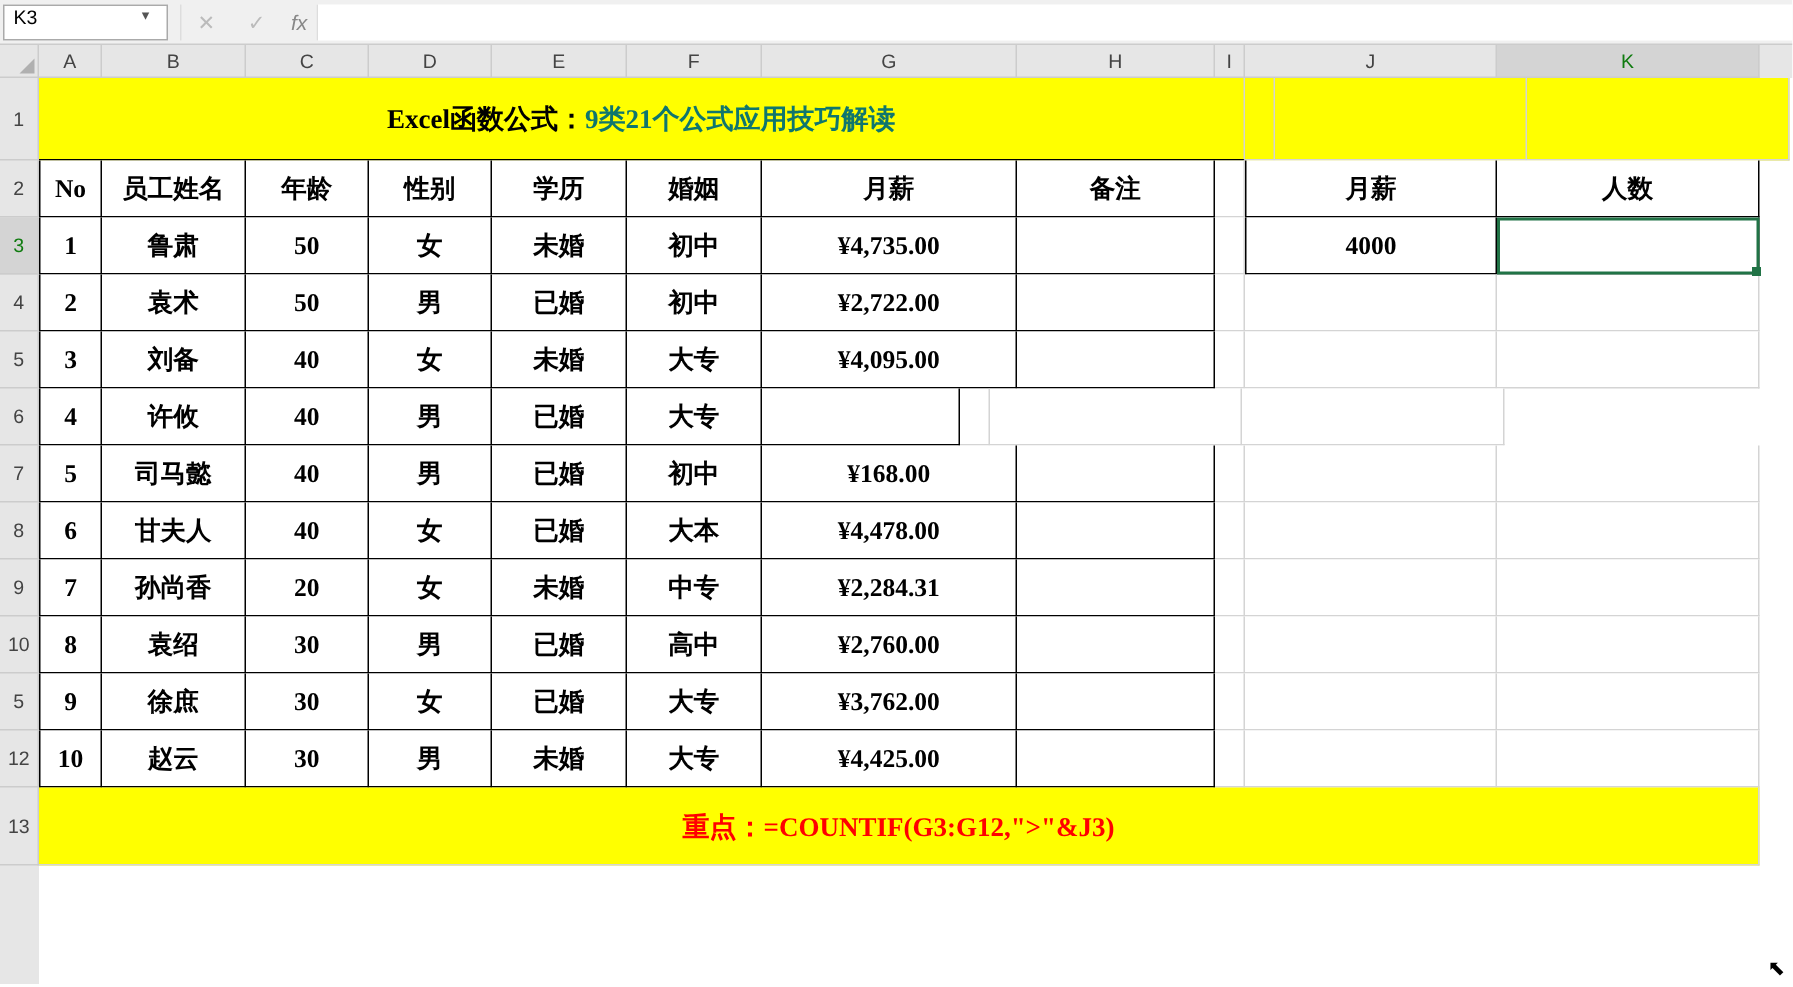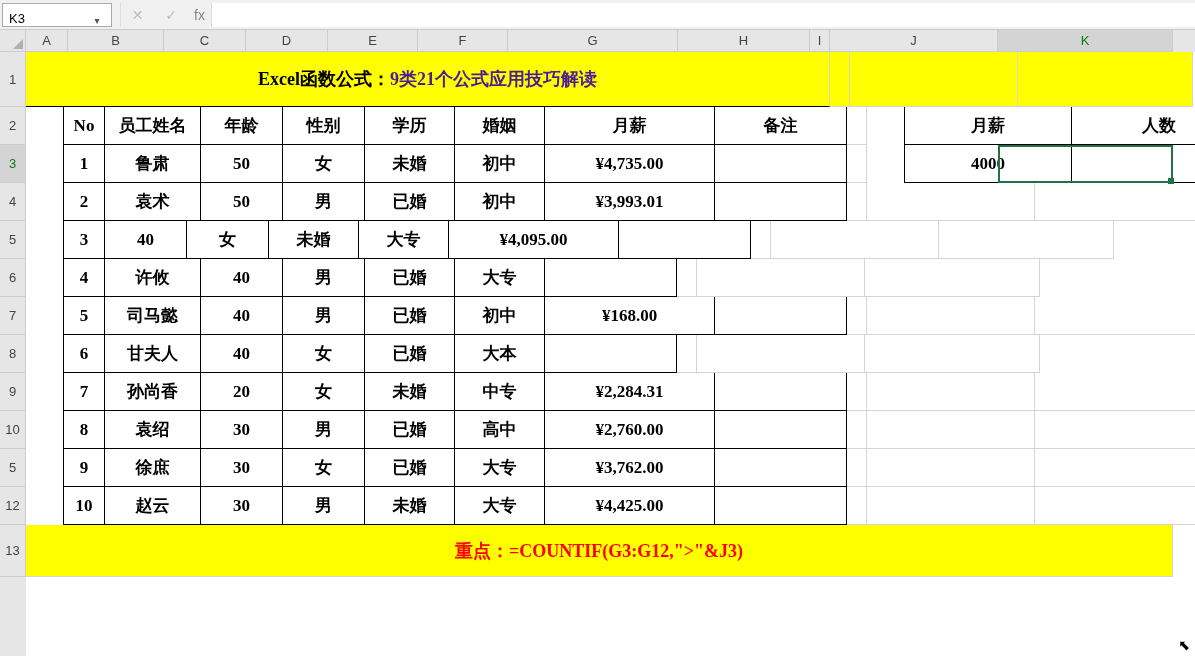--- a/index.html
+++ b/index.html
@@ -20,21 +20,21 @@
       align-items: center;
       font-size: 13px;
       padding: 2px 0;
     }
     .name-box {
       width: 110px;
       height: 24px;
       background: #fff;
       border: 1px solid #aaa;
       display: flex;
-      align-items: flex-end;
+      align-items: flex-start;
       padding: 0 6px;
       margin-left: 2px;
       position: relative;
     }
     .name-box-text {
       flex: 1;
       font-size: 13px;
     }
     .name-box-dropdown {
       width: 16px;
@@ -56,20 +56,21 @@
     .fx-check {
       width: 34px;
       height: 24px;
       color: #bbb;
       display: flex;
       align-items: center;
       justify-content: center;
       font-size: 14px;
     }
     .fx-label {
+      font-style: italic;
       color: #888;
       font-size: 14px;
       padding: 0 6px;
     }
     .formula-input {
       flex: 1;
       height: 24px;
       background: #fff;
       border-left: 1px solid #ddd;
       padding: 0 6px;
@@ -175,38 +176,38 @@
       background: #ffff00;
       font-size: 18px;
       font-weight: bold;
       display: flex;
       align-items: center;
       justify-content: center;
       border-right: 1px solid #d4d4d4;
       border-bottom: 1px solid #000;
     }
     .title-black { color: #000; }
-    .title-red { color: #4c1d95; }
+    .title-red { color: #0f766e; }
     
     
     .tbl-header-row {
       height: 38px;
       display: flex;
     }
     .tbl-header {
       background: #fff;
       font-size: 17px;
       font-weight: bold;
       border-right: 1px solid #000;
       border-bottom: 1px solid #000;
       display: flex;
       align-items: center;
       justify-content: center;
     }
-    .tbl-first { border-left: 1px solid #000; margin-left: 37px; }
+    .tbl-first { border-left: 1px solid #000; }
     
     .data-cell {
       border-right: 1px solid #000;
       border-bottom: 1px solid #000;
       font-size: 17px;
       font-weight: bold;
       display: flex;
       align-items: center;
       justify-content: center;
       background: #fff;
@@ -358,28 +359,29 @@
           <div class="data-cell tbl-first w-J serif">4000</div>
           <div class="data-cell w-K"></div>
         </div>
         <div class="cells-row">
           <div class="data-cell w-A serif tbl-first">2</div>
           <div class="data-cell w-B">袁术</div>
           <div class="data-cell w-C serif">50</div>
           <div class="data-cell w-D">男</div>
           <div class="data-cell w-E">已婚</div>
           <div class="data-cell w-F">初中</div>
-          <div class="data-cell w-G serif">¥3,993.01</div>
+          <div class="data-cell w-G serif">¥2,722.00</div>
           <div class="data-cell w-H"></div>
           <div class="gap-I"></div>
           <div class="side-empty w-J"></div>
           <div class="side-empty w-K"></div>
         </div>
         <div class="cells-row">
           <div class="data-cell w-A serif tbl-first">3</div>
+          <div class="data-cell w-B">刘备</div>
           <div class="data-cell w-C serif">40</div>
           <div class="data-cell w-D">女</div>
           <div class="data-cell w-E">未婚</div>
           <div class="data-cell w-F">大专</div>
           <div class="data-cell w-G serif">¥4,095.00</div>
           <div class="data-cell w-H"></div>
           <div class="gap-I"></div>
           <div class="side-empty w-J"></div>
           <div class="side-empty w-K"></div>
         </div>
@@ -408,20 +410,21 @@
           <div class="side-empty w-J"></div>
           <div class="side-empty w-K"></div>
         </div>
         <div class="cells-row">
           <div class="data-cell w-A serif tbl-first">6</div>
           <div class="data-cell w-B">甘夫人</div>
           <div class="data-cell w-C serif">40</div>
           <div class="data-cell w-D">女</div>
           <div class="data-cell w-E">已婚</div>
           <div class="data-cell w-F">大本</div>
+          <div class="data-cell w-G serif">¥4,478.00</div>
           <div class="data-cell w-H"></div>
           <div class="gap-I"></div>
           <div class="side-empty w-J"></div>
           <div class="side-empty w-K"></div>
         </div>
         <div class="cells-row">
           <div class="data-cell w-A serif tbl-first">7</div>
           <div class="data-cell w-B">孙尚香</div>
           <div class="data-cell w-C serif">20</div>
           <div class="data-cell w-D">女</div>

